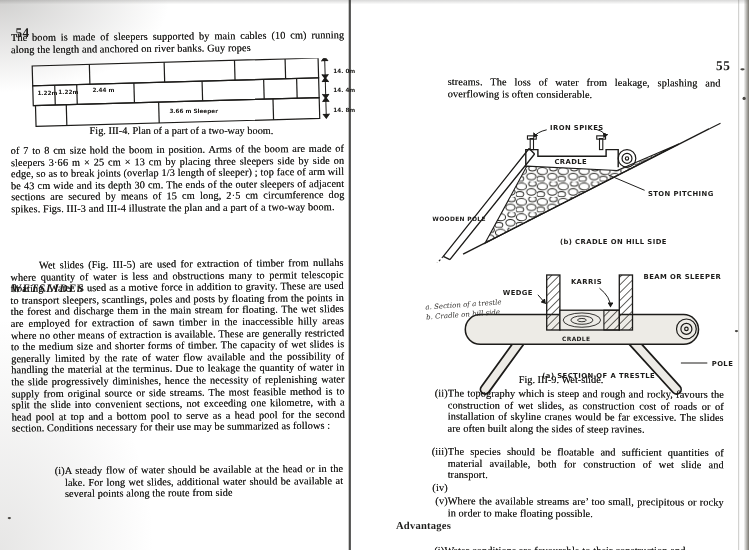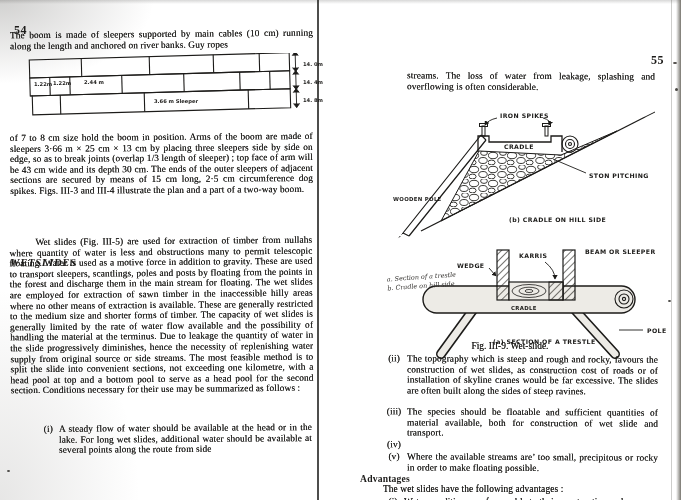--- a/index.html
+++ b/index.html
@@ -21,21 +21,21 @@
   .page{position:absolute;top:0;height:500px;}
   .pg-left{left:0;width:332px;}
   .pg-right{left:345px;width:336px;margin-top:33px;}
   .abs{position:absolute;}
   .t{position:absolute;text-align:justify;font-size:9.4px;line-height:10.6px;
      letter-spacing:.1px;text-shadow:0 0 .35px rgba(25,25,22,.85);}
   .pagenum{position:absolute;font-size:12px;font-weight:bold;letter-spacing:.5px;}
   .caption{position:absolute;font-size:9.4px;text-align:center;text-shadow:0 0 .3px rgba(25,25,22,.8);}
   .heading-wet{position:absolute;font-size:10.5px;font-weight:bold;font-style:italic;letter-spacing:.8px;margin-top:40px;}
   .hang{display:flex;}
-  .hang .mk{flex:none;text-align:center;}
+  .hang .mk{flex:none;text-align:right;}
   .hang .tx{flex:1 1 auto;text-align:justify;}
   .subhead{position:absolute;font-size:9.6px;font-weight:bold;letter-spacing:.2px;}
   .crease{position:absolute;left:317px;top:0;width:1.6px;height:500px;
           background:rgba(28,28,26,.78);}
   .faintline{position:absolute;left:671px;top:0;width:1px;height:500px;background:rgba(90,88,84,.30);}
   .edgeband{position:absolute;right:0;top:0;width:5px;height:500px;
             background:linear-gradient(90deg, rgba(90,88,84,0), #78766f);}
   .speck{position:absolute;background:#4a4844;border-radius:50%;}
   .notes{position:absolute;font-size:6.4px;line-height:8.5px;font-style:italic;
          color:#33312e;transform:rotate(-4deg);font-family:"DejaVu Serif",serif;}
@@ -90,20 +90,21 @@
         <text class="dimlab" x="12" y="33">1.22m</text>
         <text class="dimlab" x="31" y="32">1.22m</text>
         <text class="dimlab" x="62" y="31">2.44 m</text>
         <text class="dimlab" x="132" y="50">3.66 m Sleeper</text>
         <text class="dimlab" x="281" y="13">14. 0m</text>
         <text class="dimlab" x="281" y="31">14. 4m</text>
         <text class="dimlab" x="281" y="49">14. 8m</text>
       </g>
     </svg>
 
+    <div class="caption" style="left:20px;top:115px;width:290px;">Fig. III-4.   Plan of a part of a two-way boom.</div>
 
     <div class="t" style="left:10px;top:132px;width:303px;transform:rotate(-.4deg);">of 7 to 8 cm size hold the boom in position.  Arms of the boom are made of sleepers 3·66 m × 25 cm × 13 cm by placing three sleepers side by side on edge, so as to break joints (overlap 1/3 length of sleeper) ; top face of arm will be 43 cm wide and its depth 30 cm. The ends of the outer sleepers of adjacent sections are secured by means of 15 cm long, 2·5 cm circumference dog spikes.  Figs. III-3 and III-4 illustrate the plan and a part of a two-way boom.</div>
 
     <div class="heading-wet" style="left:10px;top:217px;">WETSLIDES</div>
 
     <div class="t" style="left:10px;top:236px;width:303px;text-indent:26px;transform:rotate(-.5deg);">Wet slides (Fig. III-5) are used for extraction of timber from nullahs where quantity of water is less and obstructions many to permit telescopic floating.  Water is used as a motive force in addition to gravity.  These are used to transport sleepers, scantlings, poles and posts by floating from the points in the forest and discharge them in the main stream for floating.  The wet slides are employed for extraction of sawn timber in the inaccessible hilly areas where no other means of extraction is available.  These are generally restricted to the medium size and shorter forms of timber.  The capacity of wet slides is generally limited by the rate of water flow available and the possibility of handling the material at the terminus.  Due to leakage the quantity of water in the slide progressively diminishes, hence the necessity of replenishing water supply from original source or side streams. The most feasible method is to split the slide into convenient sections, not exceeding one kilometre, with a head pool at top and a bottom pool to serve as a head pool for the second section. Conditions necessary for their use may be summarized as follows :</div>
 
     <div class="t hang" style="left:38px;top:423px;width:274px;transform:rotate(-.4deg);">
       <span class="mk" style="width:21px;">(i)</span>
       <span class="tx">A steady flow of water should be available at the head or in the lake.  For long wet slides, additional water should be available at several points along the route from side</span>
@@ -231,21 +232,20 @@
     </div>
     <div class="t hang" style="left:36px;top:407px;width:277px;transform:rotate(.3deg);">
       <span class="mk" style="width:26px;">(iv)</span>
     </div>
     <div class="t hang" style="left:36px;top:419px;width:277px;transform:rotate(.3deg);">
       <span class="mk" style="width:26px;">(v)</span>
       <span class="tx">Where the available streams are’ too small, precipitous or rocky in order to make floating possible.</span>
     </div>
 
     <div class="subhead" style="left:15px;top:440px;">Advantages</div>
-    <div class="t" style="left:38px;top:451px;width:260px;text-align:left;">The wet slides have the following advantages :</div>
     <div class="t hang" style="left:37px;top:464px;width:276px;">
       <span class="mk" style="width:22px;">(i)</span>
       <span class="tx">Water conditions are favourable to their  construction  and</span>
     </div>
   </div>
 
   <div class="crease"></div>
   <div class="faintline"></div>
   <div class="edgeband"></div>
   <div class="speck" style="left:673px;top:62px;width:4px;height:2px;"></div>

